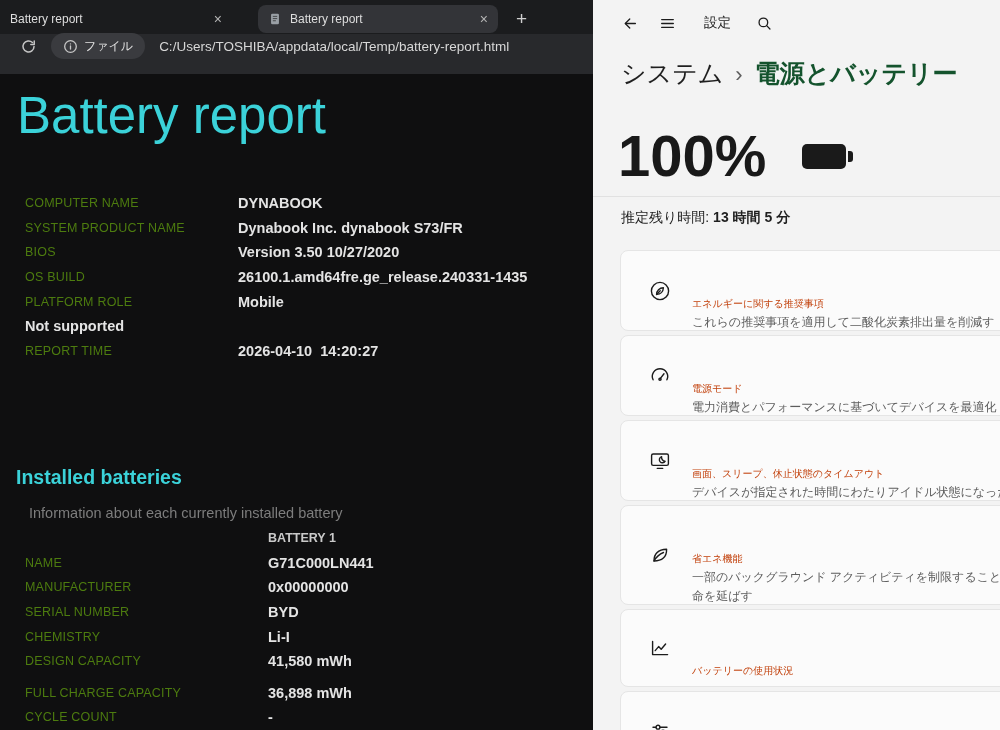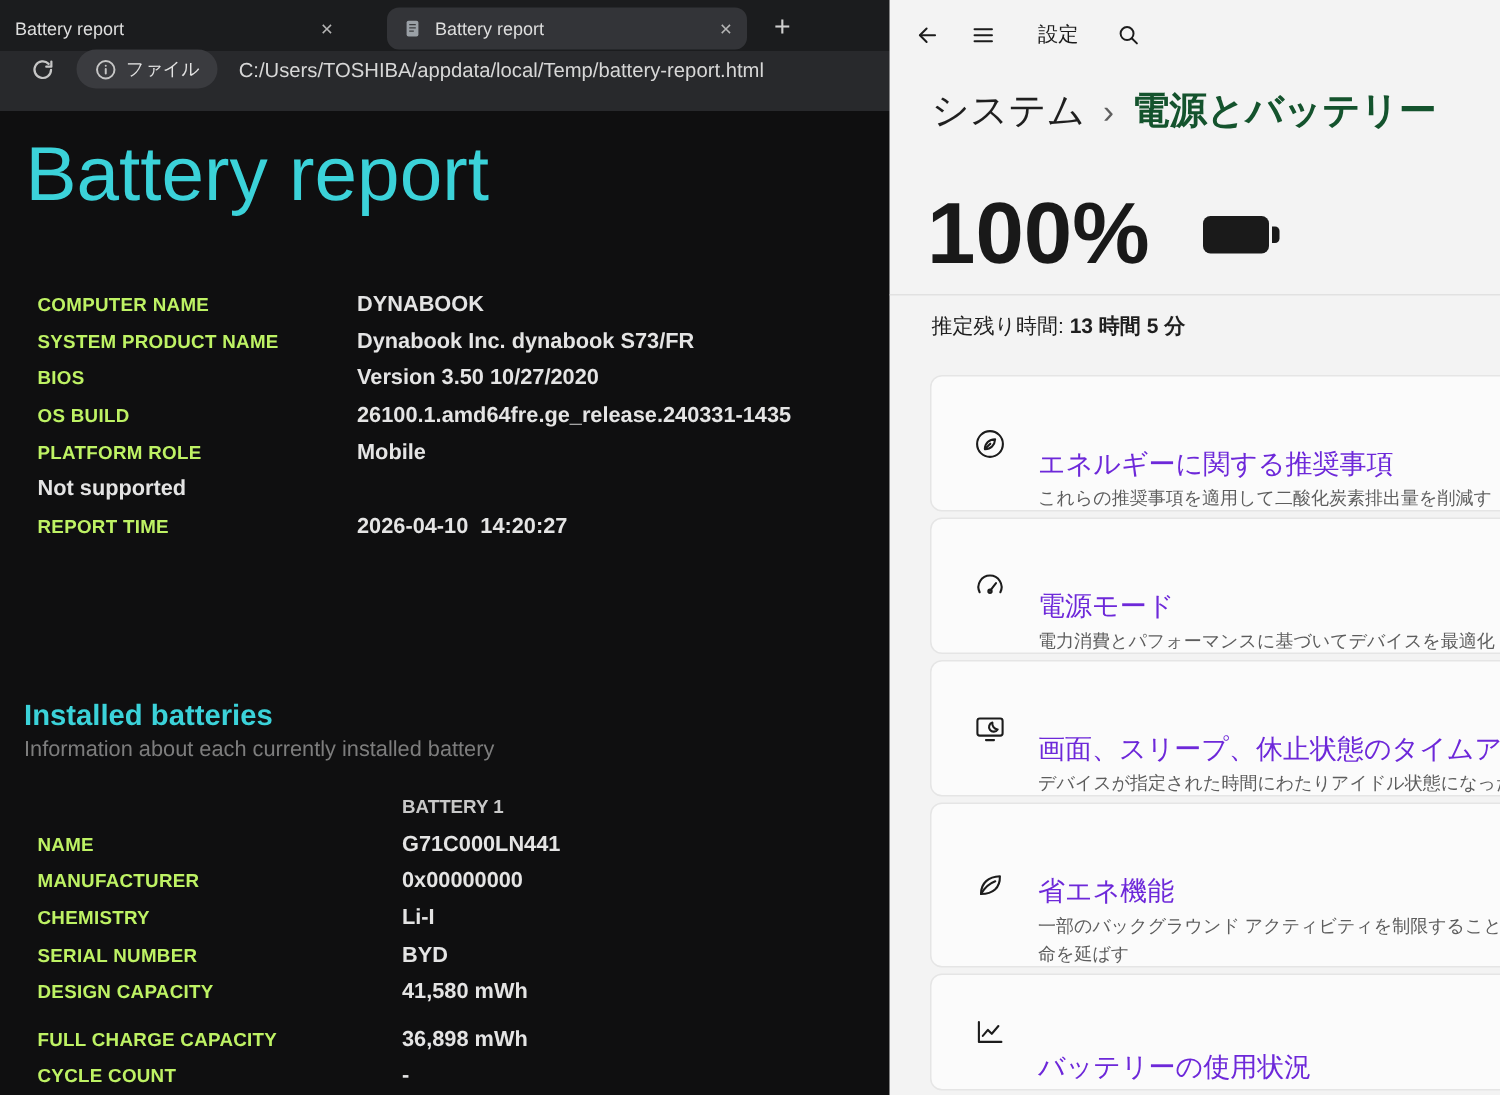--- a/index.html
+++ b/index.html
@@ -27,31 +27,31 @@
   .scheme-pill { display:flex; align-items:center; gap:6px; background:#3a3b3f; border-radius:14px; height:26px; padding:0 12px; color:#e3e3e3; font-size:12px; white-space:nowrap; }
   .url { color:#d7d7d7; font-size:13.5px; white-space:nowrap; overflow:hidden; }
 
   .page { position:absolute; top:74px; left:0; right:0; bottom:0; background:#0f0f10; overflow:hidden; }
   .report-title { position:absolute; top:12px; left:17px; margin:0; font-size:51px; font-weight:400; color:#3bd2d9; }
   .tbl { position:absolute; left:25px; }
   .tbl1 { top:117px; }
   .tbl2 { top:452px; }
   .trow { display:flex; align-items:center; height:24.6px; }
   .trow.gap { margin-top:7px; }
-  .lbl { font-size:12.5px; font-weight:700; color:#bef264; letter-spacing:.2px; }
+  .lbl { font-size:12.5px; font-weight:400; color:#4d7c0f; letter-spacing:.2px; }
   .tbl1 .lbl { width:213px; }
   .tbl2 .lbl { width:243px; }
   .val { font-size:14.5px; color:#e4e4e4; white-space:pre;font-weight:bold; }
   .colhead { font-size:12.5px; font-weight:700; color:#c9c9c9; }
   .section-h { position:absolute; top:391px; left:16px; margin:0; font-size:19.5px; font-weight:600; color:#3bd2d9; line-height:24px; }
-  .section-sub { position:absolute; top:417px; left:16px; margin:0; font-size:14.5px; color:#7d7d7d; line-height:18px; }
+  .section-sub { position:absolute; top:417px; left:16px; margin:13px; font-size:14.5px; color:#7d7d7d; line-height:18px; }
 
   
   .settings { position:absolute; top:0; left:593px; width:407px; height:730px; background:#f3f3f3; overflow:hidden; }
-  .titlebar { display:flex; align-items:center; height:46px; padding-left:16px; }
+  .titlebar { display:flex; align-items:center; height:46px; padding-left:28px; }
   .titlebar .tb-icon { display:flex; }
   .tb-back { margin-right:22px; }
   .tb-menu { margin-right:28px; }
   .app-title { font-size:13.5px; color:#1b1b1b; margin-right:26px; }
 
   .breadcrumb { position:absolute; top:57px; left:28px; display:flex; align-items:baseline; gap:12px; font-size:25px; color:#1f1f1f; }
   .crumb-parent { font-weight:400; }
   .crumb-sep { color:#5f5f5f; font-size:22px; }
   .crumb-current { font-weight:700; color:#14532d; }
 
@@ -63,21 +63,21 @@
   .divider { position:absolute; top:196px; left:0; width:100%; height:1px; background:#e1e1e1; }
 
   .eta { position:absolute; top:209px; left:28px; font-size:14px; color:#1f1f1f; white-space:nowrap; }
   .eta-value { font-weight:700; }
 
   .cards { position:absolute; top:250px; left:27px; width:480px; display:flex; flex-direction:column; gap:4px; }
   .card { background:#fbfbfb; border:1px solid #e5e5e5; border-radius:8px; min-height:78px; display:flex; align-items:center; padding-left:27px; }
   .card.tall { min-height:91px; }
   .card .icon { flex:0 0 26px; display:flex; }
   .card .txt { margin-left:18px; display:flex; flex-direction:column; gap:3px; }
-  .card .title { font-size:18px; color:#6d28d9; white-space:nowrap;margin-top:46px; }
+  .card .title { font-size:10px; color:#c2410c; white-space:nowrap;margin-top:46px; }
   .card .subtitle { font-size:12px; color:#5d5d5d; line-height:16px; white-space:nowrap; }
   .card .subtitle:empty { display:none; }
 
   svg.ic { stroke:#1c1c1c; fill:none; stroke-width:1.4; stroke-linecap:round; stroke-linejoin:round; }
   svg.ic-lite { stroke:#c6c6c6; fill:none; stroke-width:1.4; stroke-linecap:round; stroke-linejoin:round; }
 </style>
 </head>
 <body>
 
 <div class="browser">
@@ -161,26 +161,26 @@
         </div>
       <div class="trow">
           <span class="lbl">NAME</span>
           <span class="val">G71C000LN441</span>
         </div>
       <div class="trow">
           <span class="lbl">MANUFACTURER</span>
           <span class="val">0x00000000</span>
         </div>
       <div class="trow">
+          <span class="lbl">SERIAL NUMBER</span>
+          <span class="val">BYD</span>
+        </div>
+      <div class="trow">
           <span class="lbl">CHEMISTRY</span>
           <span class="val">Li-I</span>
-        </div>
-      <div class="trow">
-          <span class="lbl">SERIAL NUMBER</span>
-          <span class="val">BYD</span>
         </div>
       <div class="trow">
           <span class="lbl">DESIGN CAPACITY</span>
           <span class="val">41,580 mWh</span>
         </div>
       <div class="trow gap">
           <span class="lbl">FULL CHARGE CAPACITY</span>
           <span class="val">36,898 mWh</span>
         </div>
       <div class="trow">

